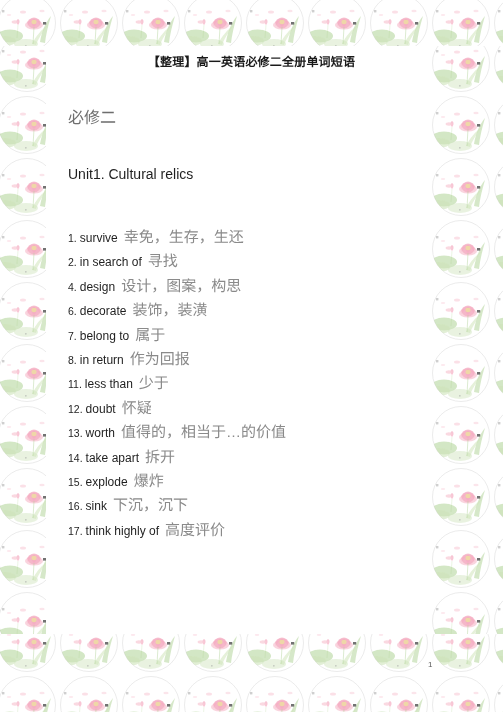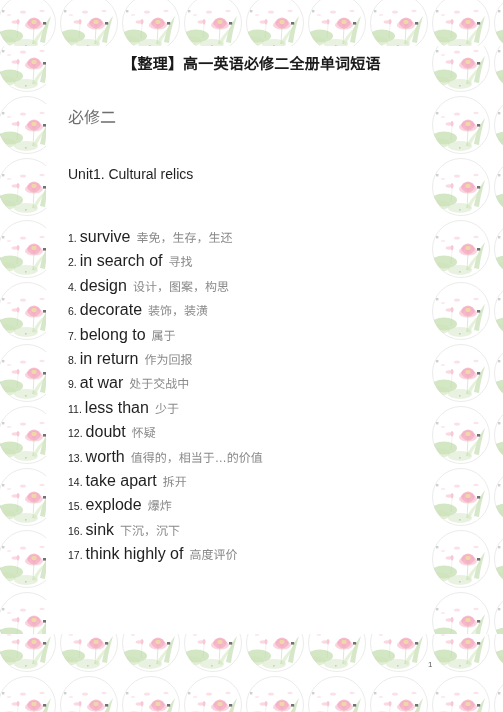--- a/index.html
+++ b/index.html
@@ -61,21 +61,21 @@
     position: relative;
     z-index: 2;
     padding: 0;
   }
   .doc-title {
     position: absolute;
     top: 52px;
     left: 0;
     width: 503px;
     text-align: center;
-    font-size: 15px;
+    font-size: 12px;
     font-weight: bold;
     color: #1a1a1a;
     letter-spacing: 0.2px;
     white-space: nowrap;
   }
   .subtitle {
     position: absolute;
     top: 104px;
     left: 68px;
     font-size: 16px;
@@ -102,26 +102,26 @@
     height: 24.4px;
     line-height: 17px;
     white-space: nowrap;
     font-size: 0;
   }
   .v-num {
     font-size: 10.5px;
     color: #1f1f1f;
   }
   .v-term {
-    font-size: 16px;
+    font-size: 12px;
     color: #1f1f1f;
     margin-left: 3px;
   }
   .v-gloss {
-    font-size: 12px;
+    font-size: 15px;
     color: #8a8a8a;
     margin-left: 6px;
   }
   .page-number {
     position: absolute;
     top: 660px;
     left: 428px;
     font-size: 8px;
     color: #5b5b5b;
     z-index: 3;
@@ -2496,21 +2496,20 @@
 
     <div class="unit-heading">Unit1. Cultural relics</div>
 
     <ul class="vocab-list">
         <li class="vocab-item"><span class="v-num">1.</span><span class="v-term">survive</span><span class="v-gloss">幸免，生存，生还</span></li>
         <li class="vocab-item"><span class="v-num">2.</span><span class="v-term">in search of</span><span class="v-gloss">寻找</span></li>
         <li class="vocab-item"><span class="v-num">4.</span><span class="v-term">design</span><span class="v-gloss">设计，图案，构思</span></li>
         <li class="vocab-item"><span class="v-num">6.</span><span class="v-term">decorate</span><span class="v-gloss">装饰，装潢</span></li>
         <li class="vocab-item"><span class="v-num">7.</span><span class="v-term">belong to</span><span class="v-gloss">属于</span></li>
         <li class="vocab-item"><span class="v-num">8.</span><span class="v-term">in return</span><span class="v-gloss">作为回报</span></li>
-        <li class="vocab-item"><span class="v-num">9.</span><span class="v-term">at war</span><span class="v-gloss">处于交战中</span></li>
         <li class="vocab-item"><span class="v-num">11.</span><span class="v-term">less than</span><span class="v-gloss">少于</span></li>
         <li class="vocab-item"><span class="v-num">12.</span><span class="v-term">doubt</span><span class="v-gloss">怀疑</span></li>
         <li class="vocab-item"><span class="v-num">13.</span><span class="v-term">worth</span><span class="v-gloss">值得的，相当于…的价值</span></li>
         <li class="vocab-item"><span class="v-num">14.</span><span class="v-term">take apart</span><span class="v-gloss">拆开</span></li>
         <li class="vocab-item"><span class="v-num">15.</span><span class="v-term">explode</span><span class="v-gloss">爆炸</span></li>
         <li class="vocab-item"><span class="v-num">16.</span><span class="v-term">sink</span><span class="v-gloss">下沉，沉下</span></li>
         <li class="vocab-item"><span class="v-num">17.</span><span class="v-term">think highly of</span><span class="v-gloss">高度评价</span></li>
       </ul>
 
   </div>

